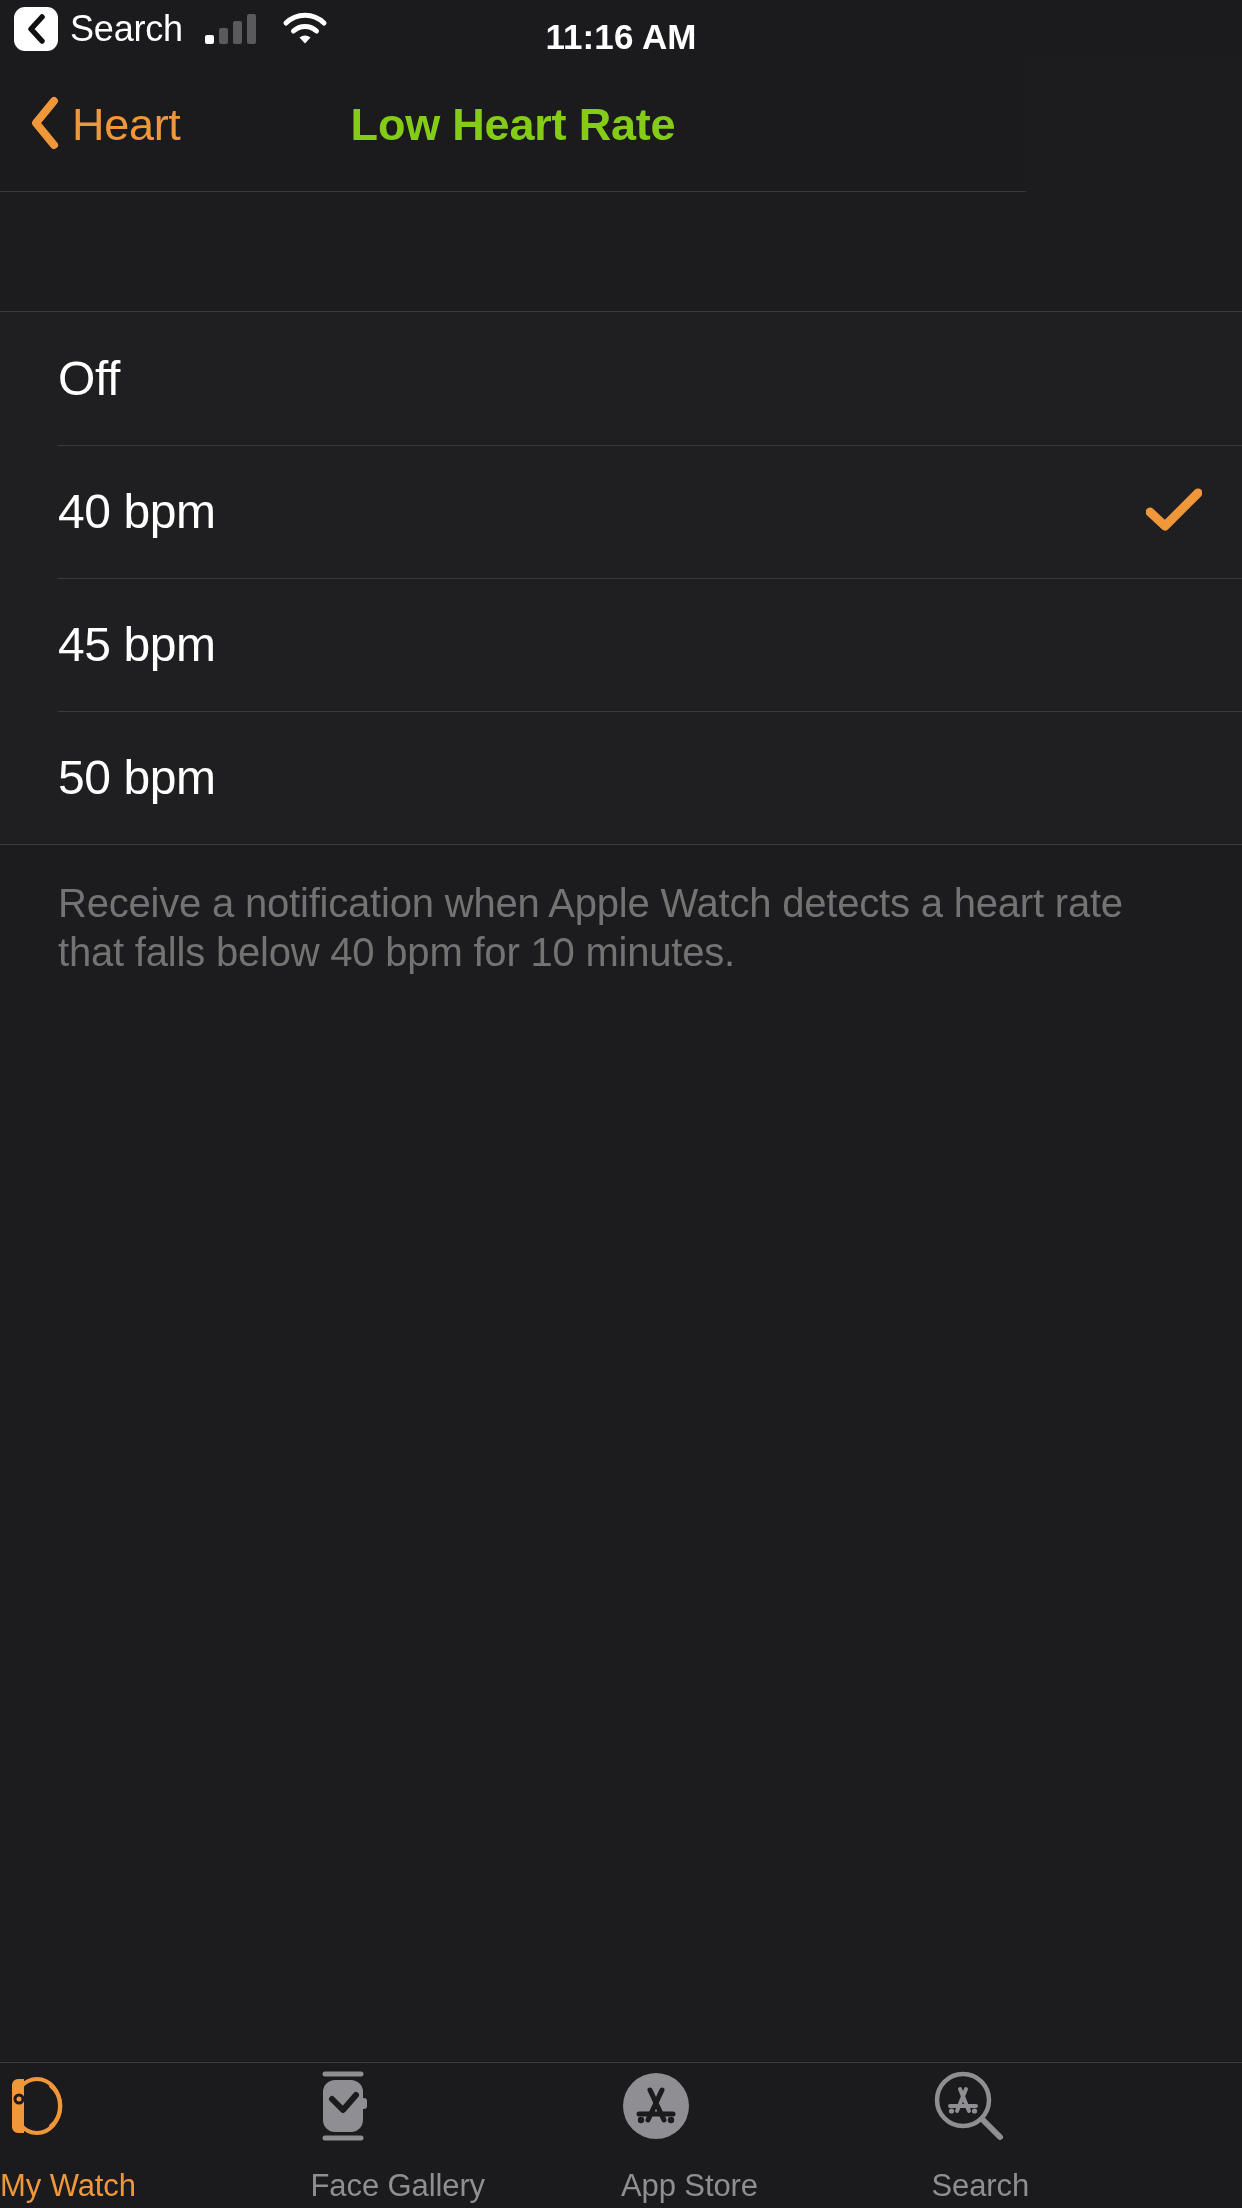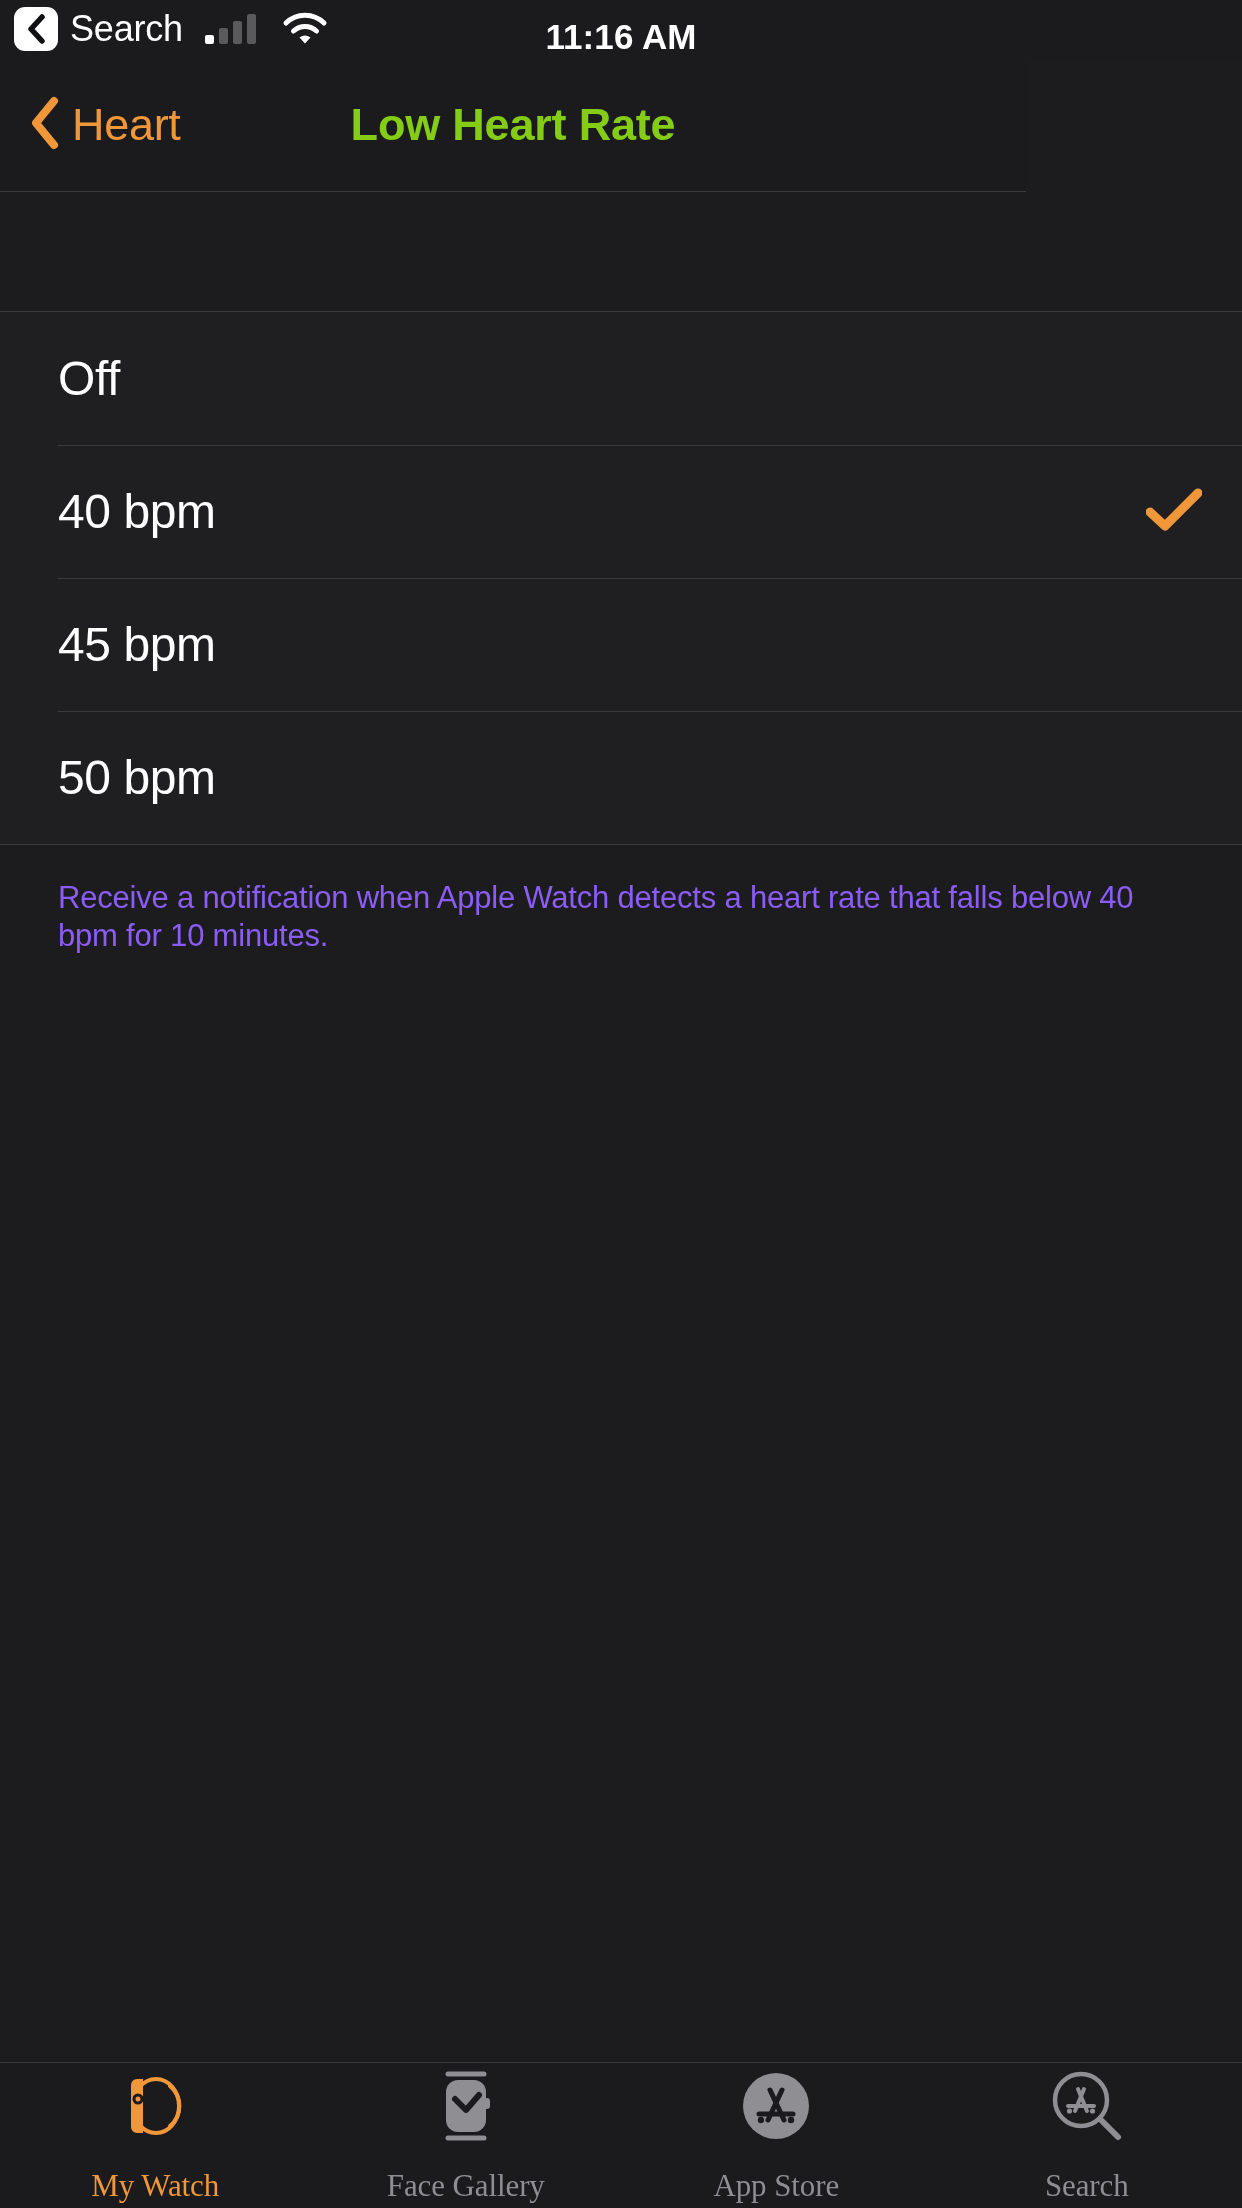--- a/index.html
+++ b/index.html
@@ -123,40 +123,39 @@
     content:""; position:absolute; top:0; left:58px; right:0;
     height:1px; background:#3a3a3c;
   }
   .row-label {
     color:#ffffff; font-size:48px; letter-spacing:-0.4px; flex:1;
   }
   .row-check { width:60px; display:flex; justify-content:flex-end; }
 
   .footer-note {
     padding:34px 58px 0 58px;
-    color:#8b5cf6;
-    font-size:31px;
+    color:#737373;
+    font-size:40px;
     line-height:1.22;
     letter-spacing:-0.2px;
   }
 
   
   .tabbar {
     position:absolute; left:0; bottom:0;
     width:1242px; height:146px;
     background:#1b1b1d;
     border-top:1px solid #3a3a3c;
     display:flex;
   }
   .tab {
     flex:1;
-    display:flex; flex-direction:column; align-items:center; justify-content:center;
+    display:flex; flex-direction:column; align-items:flex-start; justify-content:center;
     gap:24px;
     cursor:pointer;
-    font-family:Liberation Serif, serif;
   }
   .tab-icon { height:76px; display:flex; align-items:center; justify-content:center; }
   .tab-label { font-size:31px; letter-spacing:-0.1px; color:#8e8e93; }
   .tab.active .tab-label { color:#f0973a; }
 </style>
 </head>
 <body>
 
 <div class="phone">
 

